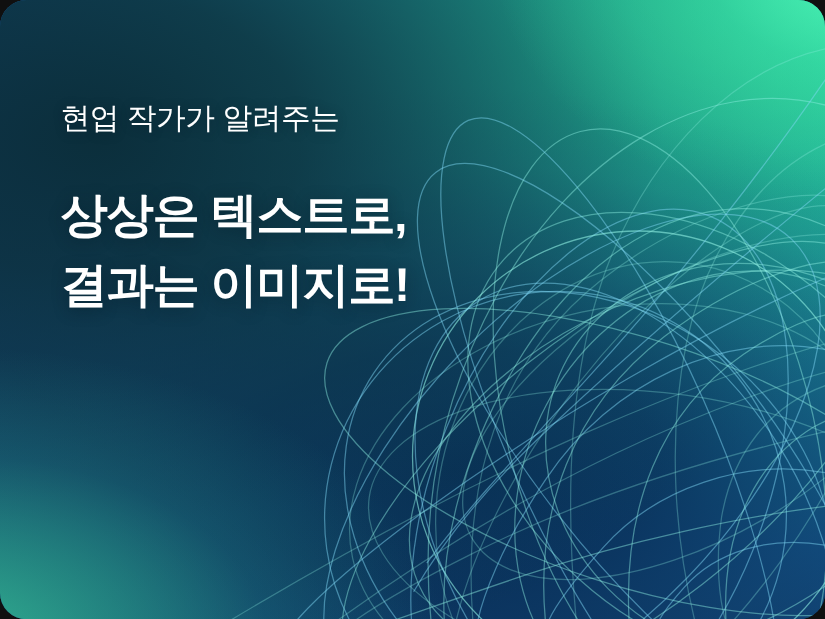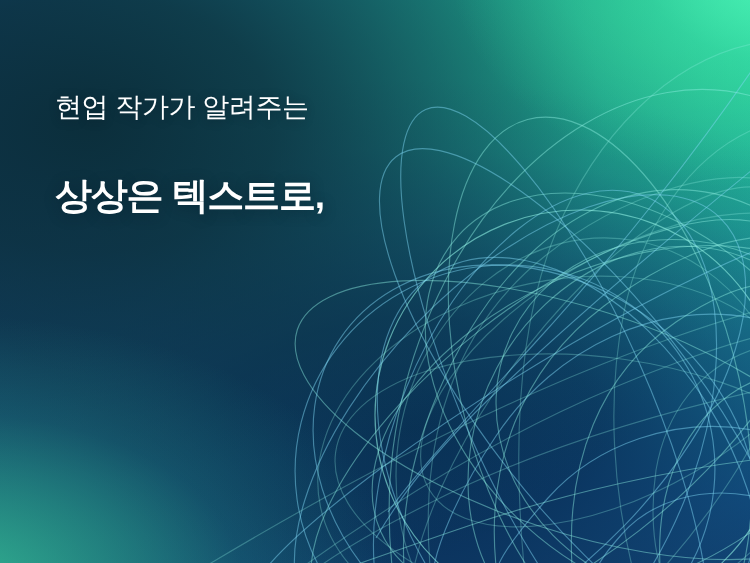--- a/index.html
+++ b/index.html
@@ -12,20 +12,21 @@
     font-family: "Liberation Sans", "DejaVu Sans", sans-serif;
   }
 
   #banner {
     position: relative;
     width: 750px;
     height: 563px;
     overflow: hidden;
     background: #0e3a63;
     user-select: none;
+    border-radius: 24px;
   }
 
   
   .bg-layer {
     position: absolute;
     inset: 0;
     pointer-events: none;
   }
 
   
@@ -115,21 +116,21 @@
     line-height: 42px;
     white-space: nowrap;
     text-shadow: 0 1px 10px rgba(3, 25, 36, 0.45);
   }
 
   #headline {
     margin-top: 36px;
   }
   .headline-line {
     color: #ffffff;
-    font-size: 37px;
+    font-size: 43px;
     font-weight: 700;
     letter-spacing: -1.2px;
     line-height: 64px;
     white-space: nowrap;
     text-shadow: 0 2px 14px rgba(3, 25, 36, 0.42);
   }
 </style>
 </head>
 <body>
 
@@ -193,17 +194,18 @@
   </svg>
 
   <div id="text-block">
 
     <div id="eyebrow">
       <div class="eyebrow-line">현업 작가가 알려주는</div>
     </div>
 
     <div id="headline">
       <div class="headline-line">상상은 텍스트로,</div>
+      <div class="headline-line">결과는 이미지로!</div>
     </div>
 
   </div>
 
 </div>
 
 </body></html>

